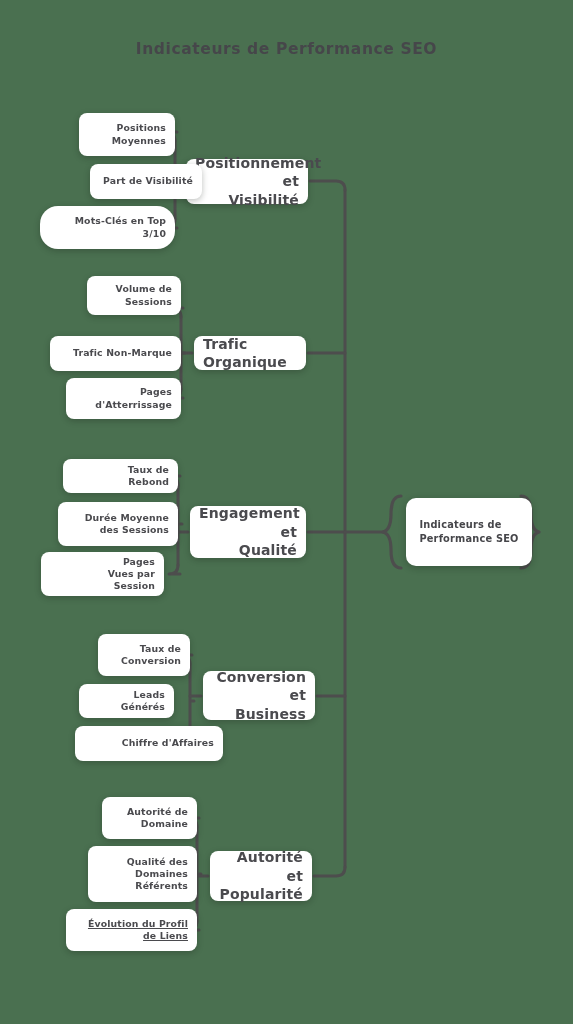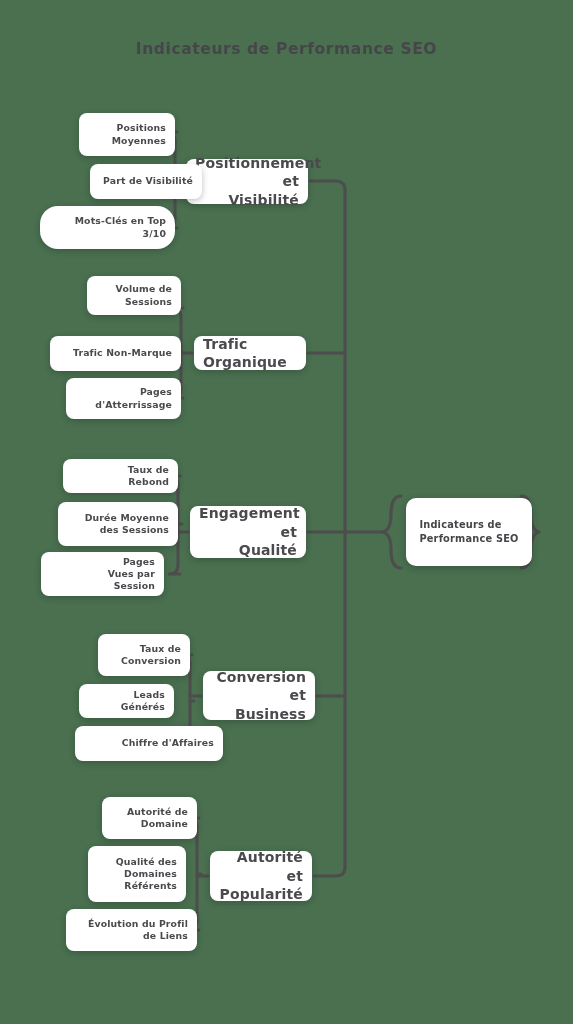--- a/index.html
+++ b/index.html
@@ -220,26 +220,26 @@
         <span>Chiffre d'Affaires</span>
       </div>
       <div class="node branch wrapped" style="left: 210px; top: 851px; width: 102px; height: 50px;">
         <span>Autorité et
 Popularité</span>
       </div>
       <div class="node leaf" style="left: 102px; top: 797px; width: 95px; height: 42px;">
         <span>Autorité de
 Domaine</span>
       </div>
-      <div class="node leaf" style="left: 88px; top: 846px; width: 98px; height: 56px;">
+      <div class="node leaf" style="left: 88px; top: 846px; width: 109px; height: 56px;">
         <span>Qualité des
 Domaines
 Référents</span>
       </div>
-      <div class="node leaf" style="left: 66px; top: 909px; width: 131px; height: 42px;">
+      <div class="node leaf" style="left: 66px; top: 909px; width: 131px; height: 42px; text-decoration: underline;">
         <span>Évolution du Profil
 de Liens</span>
       </div>
     </div>
 
   <div id="root">
     <span>Indicateurs de
 Performance SEO</span>
   </div>
 

